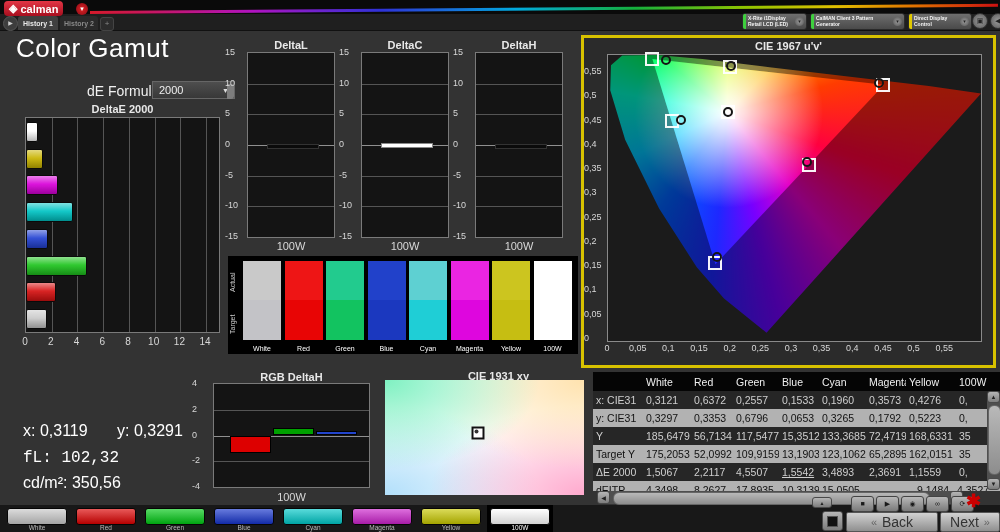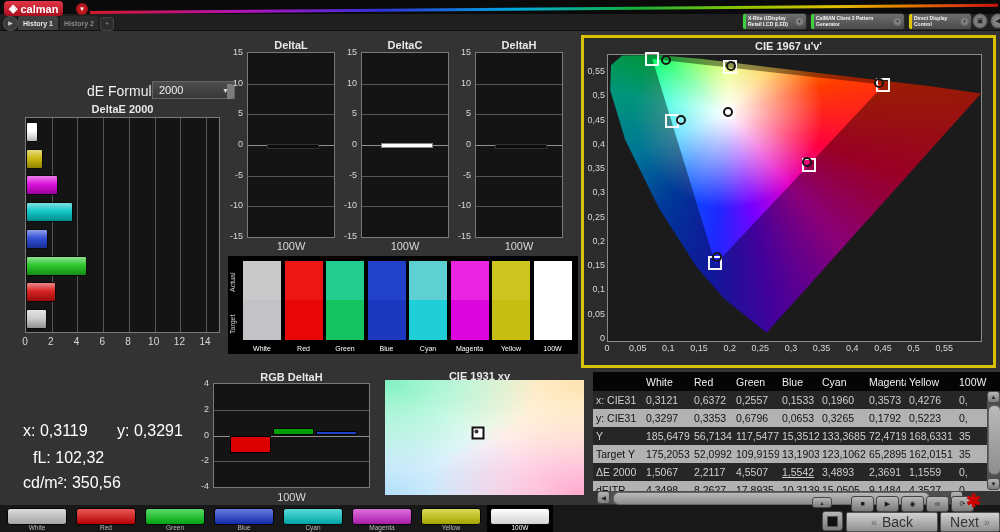--- a/index.html
+++ b/index.html
@@ -37,21 +37,21 @@
         display:flex;align-items:center;box-sizing:border-box;}
   .sel-val{flex:1;font-size:11px;color:#eee;padding-left:6px;}
   .sel-arrow{flex:none;font-size:7px;color:#ddd;padding-right:5px;}
   .handle{left:227px;top:84px;width:7px;height:15px;background:#7d7d7d;border-radius:0 3px 3px 0;}
   
   .ctitle{font-size:11px;font-weight:bold;color:#e8e8e8;text-align:center;}
   .plot{background:#141414;border:1px solid #7a7a7a;box-sizing:border-box;}
   .gl{position:absolute;background:#555;}
   .gl.zero{background:#909090;}
   .tick{position:absolute;font-size:9px;color:#d8d8d8;}
-  .tick.r{text-align:right;}
+  .tick.r{}
   .xlab{position:absolute;font-size:10px;color:#d8d8d8;text-align:center;}
   .bar3d{position:absolute;border:1px solid #0a0a0a;border-radius:2px;
         background-image:linear-gradient(180deg,rgba(255,255,255,.5),rgba(255,255,255,.08) 45%,rgba(0,0,0,.28));}
   
   .swpanel{left:228px;top:256px;width:350px;height:98px;background:#000;}
   .swrot{position:absolute;left:1px;width:12px;color:#ccc;font-size:7px;writing-mode:vertical-rl;transform:rotate(180deg);text-align:center;}
   .swcol{position:absolute;top:5px;bottom:14px;display:flex;flex-direction:column;}
   .swlab{position:absolute;bottom:2px;font-size:7px;color:#fff;text-align:center;}
   
   .ciepanel{left:581px;top:35px;width:415px;height:333px;background:#2b2b2b;border:3px solid #d8c200;box-sizing:border-box;}
@@ -113,20 +113,21 @@
     <span>▾</span>
   </div>
   <div class="abs tabrow"></div>
   <div class="abs tab-scroll">
     <span>▶</span>
   </div>
   <div class="abs tab-new">
     <span>+</span>
   </div>
 
+  <div class="abs page-title">Color Gamut</div>
   <div class="abs formula-label">dE Formula:</div>
   <div class="abs sel">
     <span class="sel-val">2000</span>
     <span class="sel-arrow">▼</span>
   </div>
   <div class="abs handle"></div>
 
   <div class="abs ctitle" style="left:25px;top:103px;width:195px;">DeltaE 2000</div>
   <div class="abs plot" style="left:25px;top:117px;width:195px;height:216px;" id="deplot">
       <div class="gl" style="left: 25.7333px; top: 0px; width: 1px; height: 214px;"></div>
@@ -252,41 +253,41 @@
     </div>
 
   <div class="cr-line" style="left:23px;top:422px;">
     <span>x:</span>
     <span>0,3119</span>
   </div>
   <div class="cr-line" style="left:117px;top:422px;">
     <span>y:</span>
     <span>0,3291</span>
   </div>
-  <div class="cr-line" style="left:33px;top:449px;">
+  <div class="cr-line" style="left:23px;top:449px;font-family:Liberation Mono, monospace;">
     <span>fL:</span>
     <span>102,32</span>
   </div>
   <div class="cr-line" style="left:23px;top:474px;">
     <span>cd/m²:</span>
     <span>350,56</span>
   </div>
 
   <div class="abs ctitle" style="left:213px;top:371px;width:157px;">RGB DeltaH</div>
   <div class="abs plot" style="left:213px;top:383px;width:157px;height:105px;" id="rgbplot">
       <div class="gl" style="left: 0px; top: 25.75px; width: 155px; height: 1px;"></div>
       <div class="gl zero" style="left: 0px; top: 51.5px; width: 155px; height: 1px;"></div>
       <div class="gl" style="left: 0px; top: 77.25px; width: 155px; height: 1px;"></div>
       <div style="position: absolute; left: 16px; width: 41px; top: 51.5px; height: 17.51px; background: rgb(221, 0, 0); border: 1px solid rgb(0, 0, 0); box-sizing: border-box;"></div>
       <div style="position: absolute; left: 59px; width: 41px; top: 43.775px; height: 7.725px; background: rgb(0, 160, 0); border: 1px solid rgb(0, 0, 0); box-sizing: border-box;"></div>
       <div style="position: absolute; left: 102px; width: 41px; top: 47.1225px; height: 4.3775px; background: rgb(34, 68, 204); border: 1px solid rgb(0, 0, 0); box-sizing: border-box;"></div>
     </div>
   <div class="abs xlab" style="left:213px;top:491px;width:157px;font-size:11px;">100W</div>
 
-  <div class="abs ctitle" style="left:380px;top:370px;width:199px;text-decoration:underline;">CIE 1931 xy</div>
+  <div class="abs ctitle" style="left:399px;top:370px;width:199px;text-decoration:underline;">CIE 1931 xy</div>
   <div class="abs" style="left:385px;top:380px;width:199px;height:115px;background:
        radial-gradient(at 0% 0%,rgba(120,240,190,.95),rgba(120,240,190,0) 55%),
        radial-gradient(at 100% 0%,rgba(255,225,170,.95),rgba(255,225,170,0) 55%),
        radial-gradient(at 100% 100%,rgba(255,160,200,.9),rgba(255,160,200,0) 55%),
        radial-gradient(at 0% 100%,rgba(170,220,250,.9),rgba(170,220,250,0) 55%),#ffffff;" id="cie31plot">
       <div style="position: absolute; left: 46.5%; top: 46%; width: 9px; height: 9px; background: rgb(255, 255, 255); border: 2px solid rgb(17, 17, 17); transform: translate(-50%, -50%);">
         <div style="position: absolute; left: 1px; top: 1px; width: 4px; height: 4px; background: rgb(51, 51, 51); border-radius: 50%;"></div>
       </div>
     </div>
 
@@ -357,21 +358,21 @@
         <div class="tcell" style="width: 50px;">1,1559</div>
         <div class="tcell" style="width: 60px;">0,</div>
       </div>
       <div class="trow lt">
         <div class="tcell" style="width: 50px;">dEITP</div>
         <div class="tcell" style="width: 48px;">4,3498</div>
         <div class="tcell" style="width: 42px;">8,2627</div>
         <div class="tcell" style="width: 46px;">17,8935</div>
         <div class="tcell" style="width: 40px;">10,3139</div>
         <div class="tcell" style="width: 47px;">15,0505</div>
-        <div class="tcell" style="width: 40px;">9,1484</div>
+        <div class="tcell" style="width: 40px; margin-left: 48px;">9,1484</div>
         <div class="tcell" style="width: 50px;">4,3527</div>
         <div class="tcell" style="width: 60px;">0</div>
       </div>
     </div>
 
   <div class="abs sbar" style="left:987px;top:391px;width:13px;height:99px;">
     <div class="sbtn" style="left:0;top:0;width:13px;height:12px;font-size:6px;line-height:11px;">▲</div>
     <div class="sthumb" style="left:1px;top:14px;width:11px;height:68px;"></div>
     <div class="sbtn" style="left:0;bottom:0;width:13px;height:12px;font-size:6px;line-height:11px;">▼</div>
   </div>

